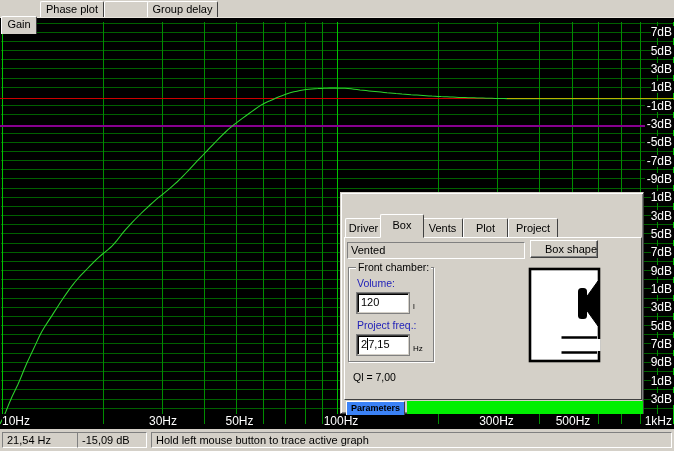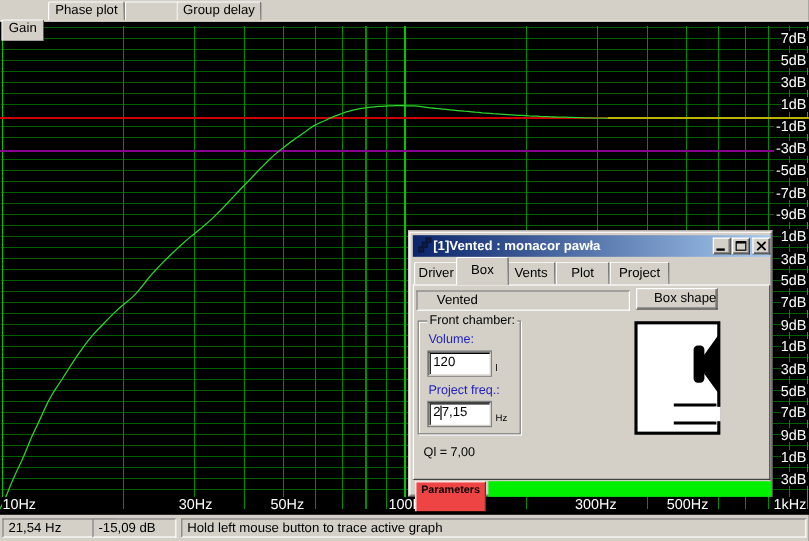--- a/index.html
+++ b/index.html
@@ -35,37 +35,37 @@
 .dtab { position:absolute; background:#d4d0c8;
   border-left:1px solid #fff; border-top:1px solid #fff; border-right:1px solid #404040;
   border-top-left-radius:2px; border-top-right-radius:2px;
   font-size:11px; color:#000; text-align:center; }
 #tabpage { position:absolute; left:3px; top:44px; width:298px; height:163px;
   background:#d4d0c8; border-top:1px solid #fff; border-left:1px solid #fff;
   border-right:1px solid #404040; border-bottom:1px solid #404040; }
 #vfield { position:absolute; left:6px; top:49px; width:178px; height:17px; background:#d4d0c8;
   border-top:1px solid #808080; border-left:1px solid #808080;
   border-bottom:1px solid #fff; border-right:1px solid #fff;
-  font-size:11px; line-height:15px; padding-left:16px; color:#000; }
+  font-size:11px; line-height:15px; padding-left:3px; color:#000; }
 #boxshape { position:absolute; left:189px; top:47px; width:68px; height:18px; background:#d4d0c8;
   border-top:1px solid #fff; border-left:1px solid #fff;
   border-right:1px solid #404040; border-bottom:1px solid #404040;
   box-shadow: inset -1px -1px 0 #808080;
   font-size:11px; text-align:right; line-height:16px; color:#000; }
 #grpbox { position:absolute; left:7px; top:74px; width:86px; height:95px;
   border:1px solid #808080; box-shadow:1px 1px 0 #fff, inset 1px 1px 0 #fff; }
 #grplabel { position:absolute; left:15px; top:68px; background:#d4d0c8; font-size:10.5px; color:#000; padding:0 2px; }
 .bluelbl { position:absolute; font-size:10.5px; color:#2222b8; }
 .edit { position:absolute; width:52px; height:20px; background:#fff;
   border:1px solid #404040; border-bottom-color:#d4d0c8; border-right-color:#d4d0c8;
   box-shadow: inset 1px 1px 0 #000, 0 0 0 1px #808080;
   font-size:11px; color:#000; line-height:17px; padding-left:3px; }
 .unit { position:absolute; font-size:8px; color:#000; }
 #qltxt { position:absolute; left:12px; top:178px; font-size:10.5px; color:#000; }
-#parambtn { position:absolute; left:5px; top:208px; width:59px; height:25px; background:#ef4444;
+#parambtn { position:absolute; left:5px; top:208px; width:59px; height:14px; background:#3b82f6;
   border-top:1px solid #fff; border-left:1px solid #fff; border-right:1px solid #404040;
   font-size:9px; font-weight:bold; text-align:center; line-height:12px; color:#000;}
 #greenbar { position:absolute; left:66px; top:208px; width:236px; height:13px; background:#00f000; }
 </style></head>
 <body>
 <svg width="674" height="433" viewBox="0 18 674 433" style="position:absolute;left:0;top:18px" shape-rendering="crispEdges">
 <rect x="0" y="18" width="674" height="433" fill="#000000"></rect>
 <line x1="1" y1="23.0" x2="674" y2="23.0" stroke="#006000" stroke-width="1"></line>
 <line x1="1" y1="32.2" x2="674" y2="32.2" stroke="#006000" stroke-width="1"></line>
 <line x1="1" y1="41.3" x2="674" y2="41.3" stroke="#006000" stroke-width="1"></line>
@@ -194,36 +194,20 @@
   <div class="ttab" style="left:147px;width:71px;">Group delay</div>
 </div>
 
 <div id="statusbar">
   <div class="sp" style="left:2px;width:93px;">21,54 Hz</div>
   <div class="sp" style="left:77px;width:70px;">-15,09 dB</div>
   <div class="sp" style="left:151px;width:521px;">Hold left mouse button to trace active graph</div>
 </div>
 
 <div id="dlg">
-  <div id="titlebar">
-    <svg width="16" height="16" style="position:absolute;left:2px;top:1px">
-      <path d="M3 13 L7 13 L7 9 L10 9 L10 5 L13 5 L13 1.5 L9 1.5 L9 5 L6 5 L6 9 L3 9 Z" fill="#111c45" stroke="#0a1333" stroke-width="1"></path>
-    </svg>
-    <span id="titletxt">[1]Vented : monacor pawła</span>
-    <div class="tbtn" style="left:250px;"><svg width="13" height="12">
-          <rect x="2" y="8" width="7" height="2" fill="#000"></rect>
-        </svg></div>
-    <div class="tbtn" style="left:266px;"><svg width="13" height="12">
-          <rect x="2.5" y="2.5" width="8" height="7" fill="none" stroke="#000" stroke-width="1"></rect>
-          <line x1="2.5" y1="3" x2="10.5" y2="3" stroke="#000" stroke-width="2"></line>
-        </svg></div>
-    <div class="tbtn" style="left:283px;"><svg width="13" height="12">
-          <path d="M3 2.5 L10 9.5 M10 2.5 L3 9.5" stroke="#000" stroke-width="1.5"></path>
-        </svg></div>
-  </div>
   <div class="dtab" style="left:4px; top:25px; width:37px; height:19px; line-height:18px;">Driver</div>
   <div class="dtab" style="left:39px; top:21px; width:44px; height:24px; line-height:20px; z-index:3; border-bottom:1px solid #d4d0c8;">Box</div>
   <div class="dtab" style="left:81px; top:25px; width:41px; height:19px; line-height:18px;">Vents</div>
   <div class="dtab" style="left:122px; top:25px; width:45px; height:19px; line-height:18px;">Plot</div>
   <div class="dtab" style="left:167px; top:25px; width:50px; height:19px; line-height:18px;">Project</div>
   <div id="tabpage"></div>
   <div id="vfield">Vented</div>
   <div id="boxshape">Box shape</div>
   <div id="grpbox"></div>
   <div id="grplabel">Front chamber:</div>

